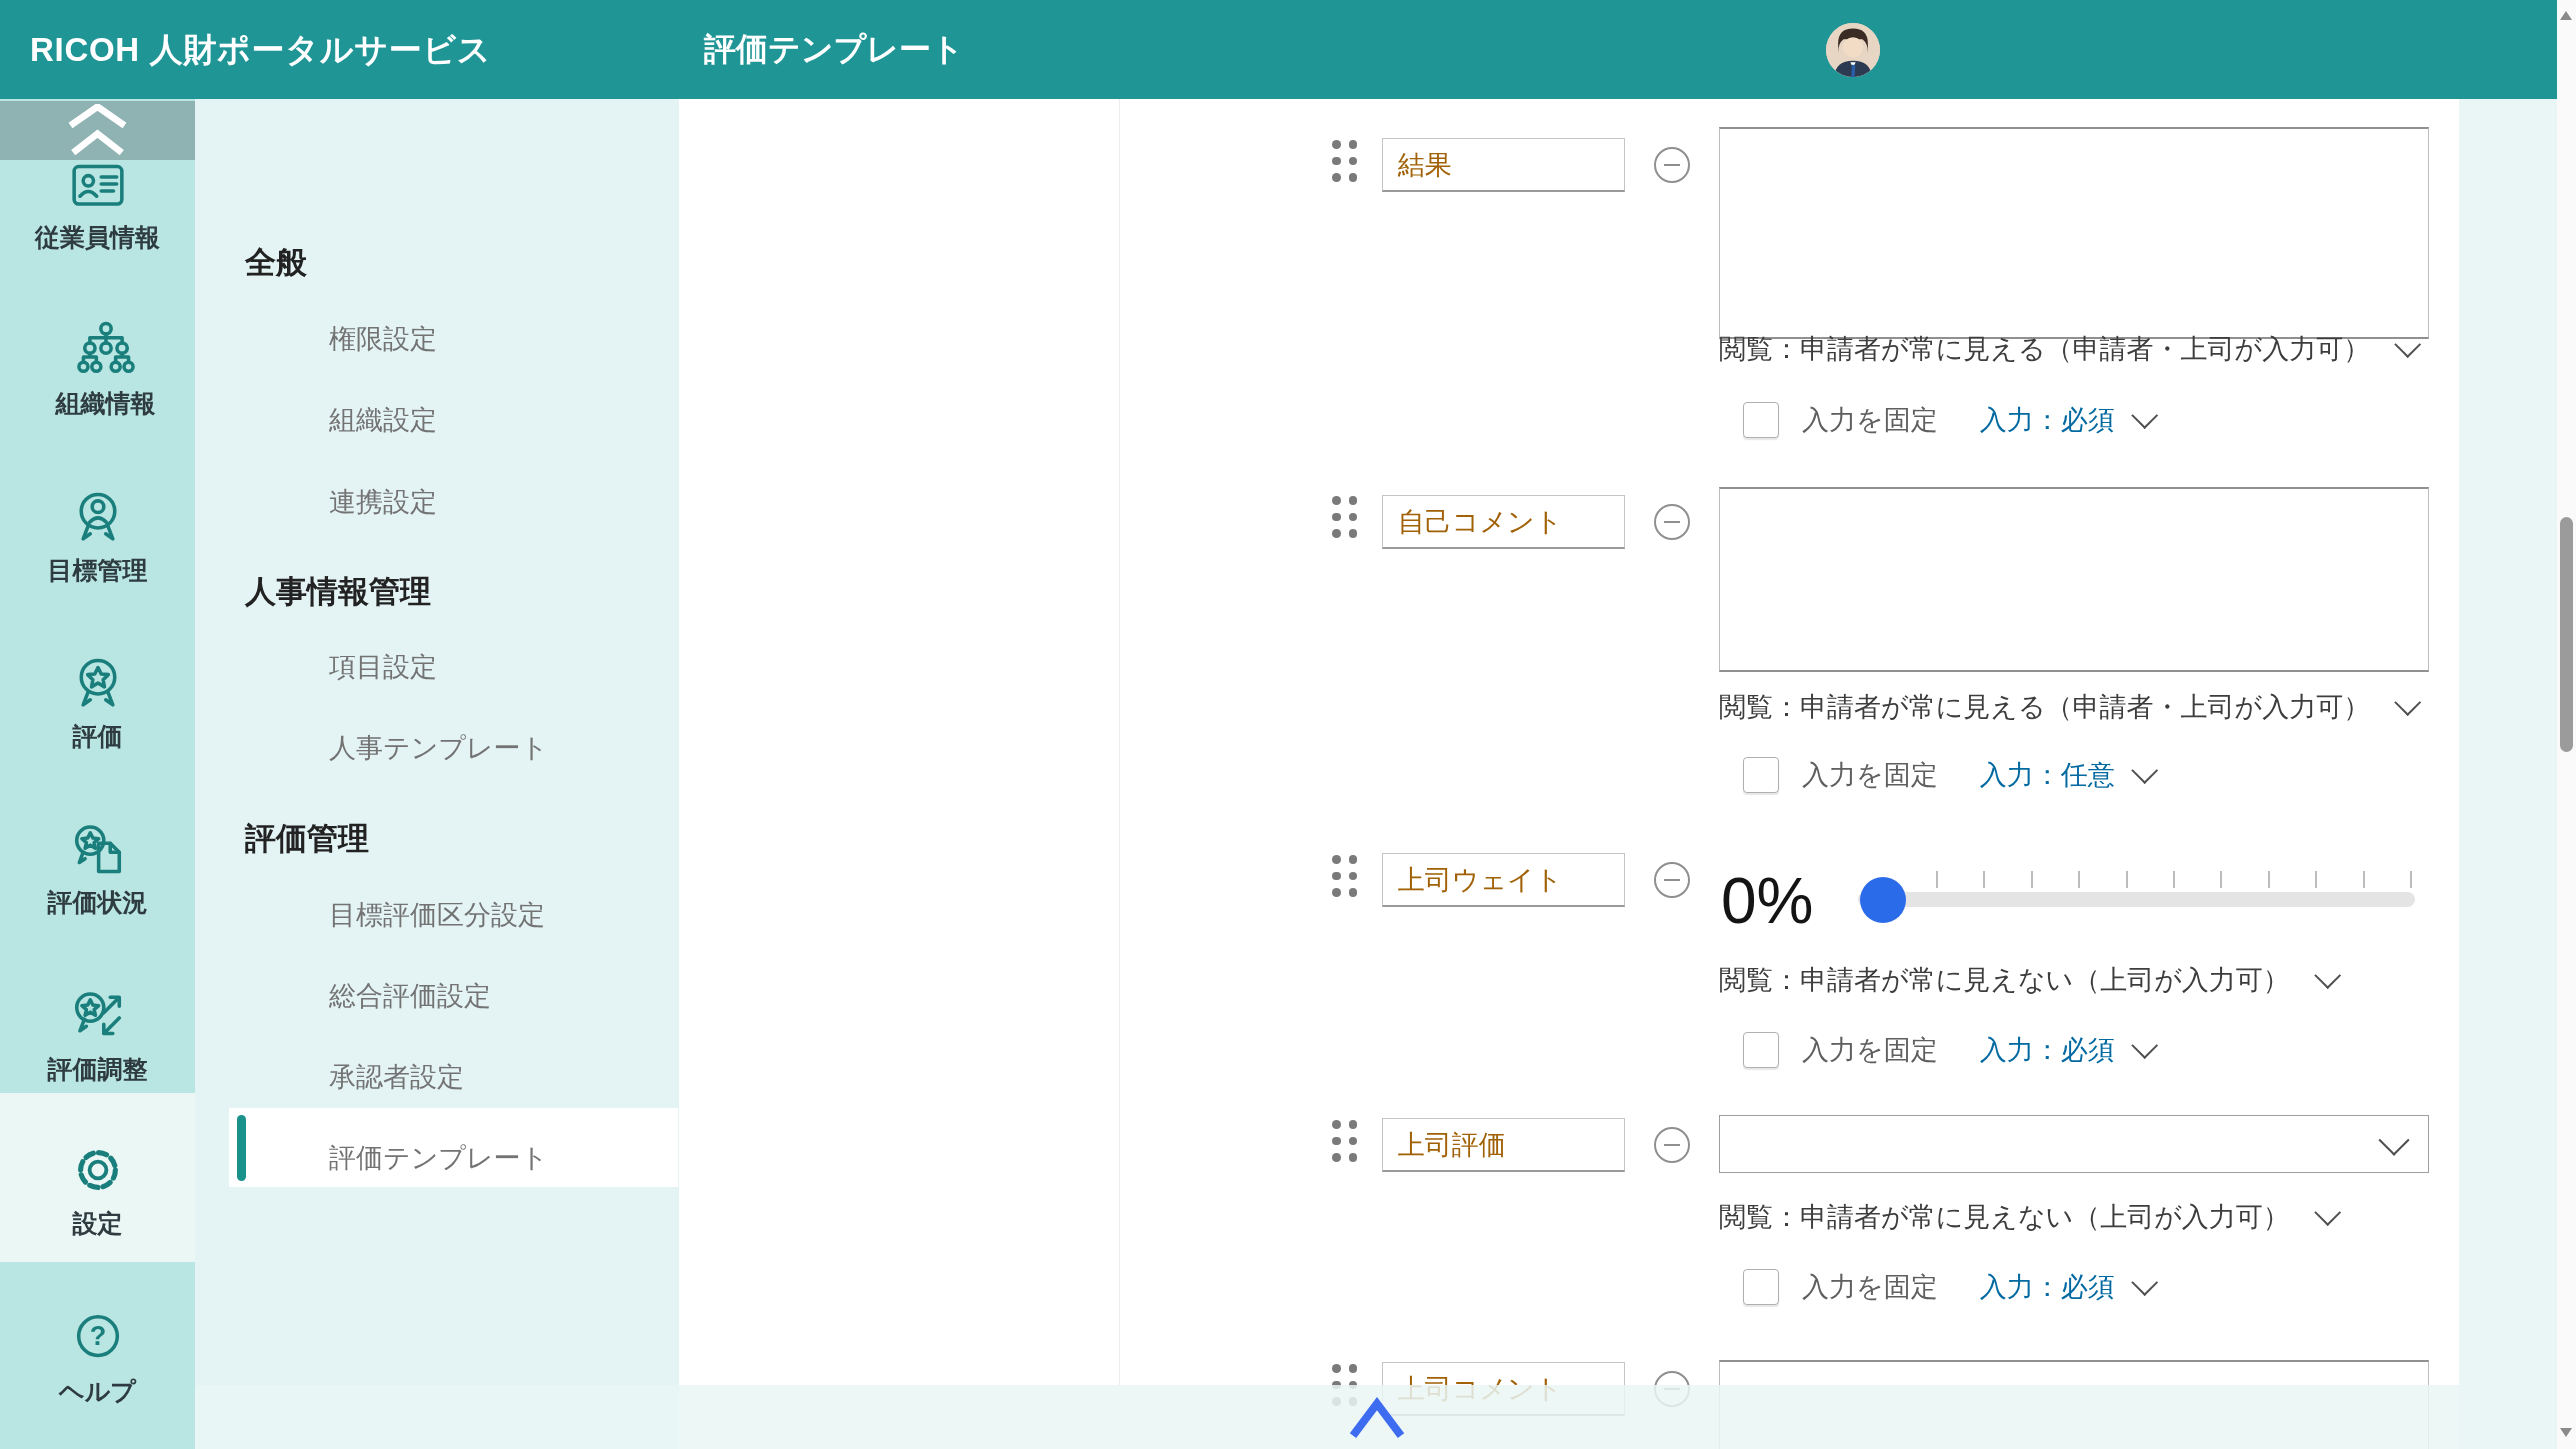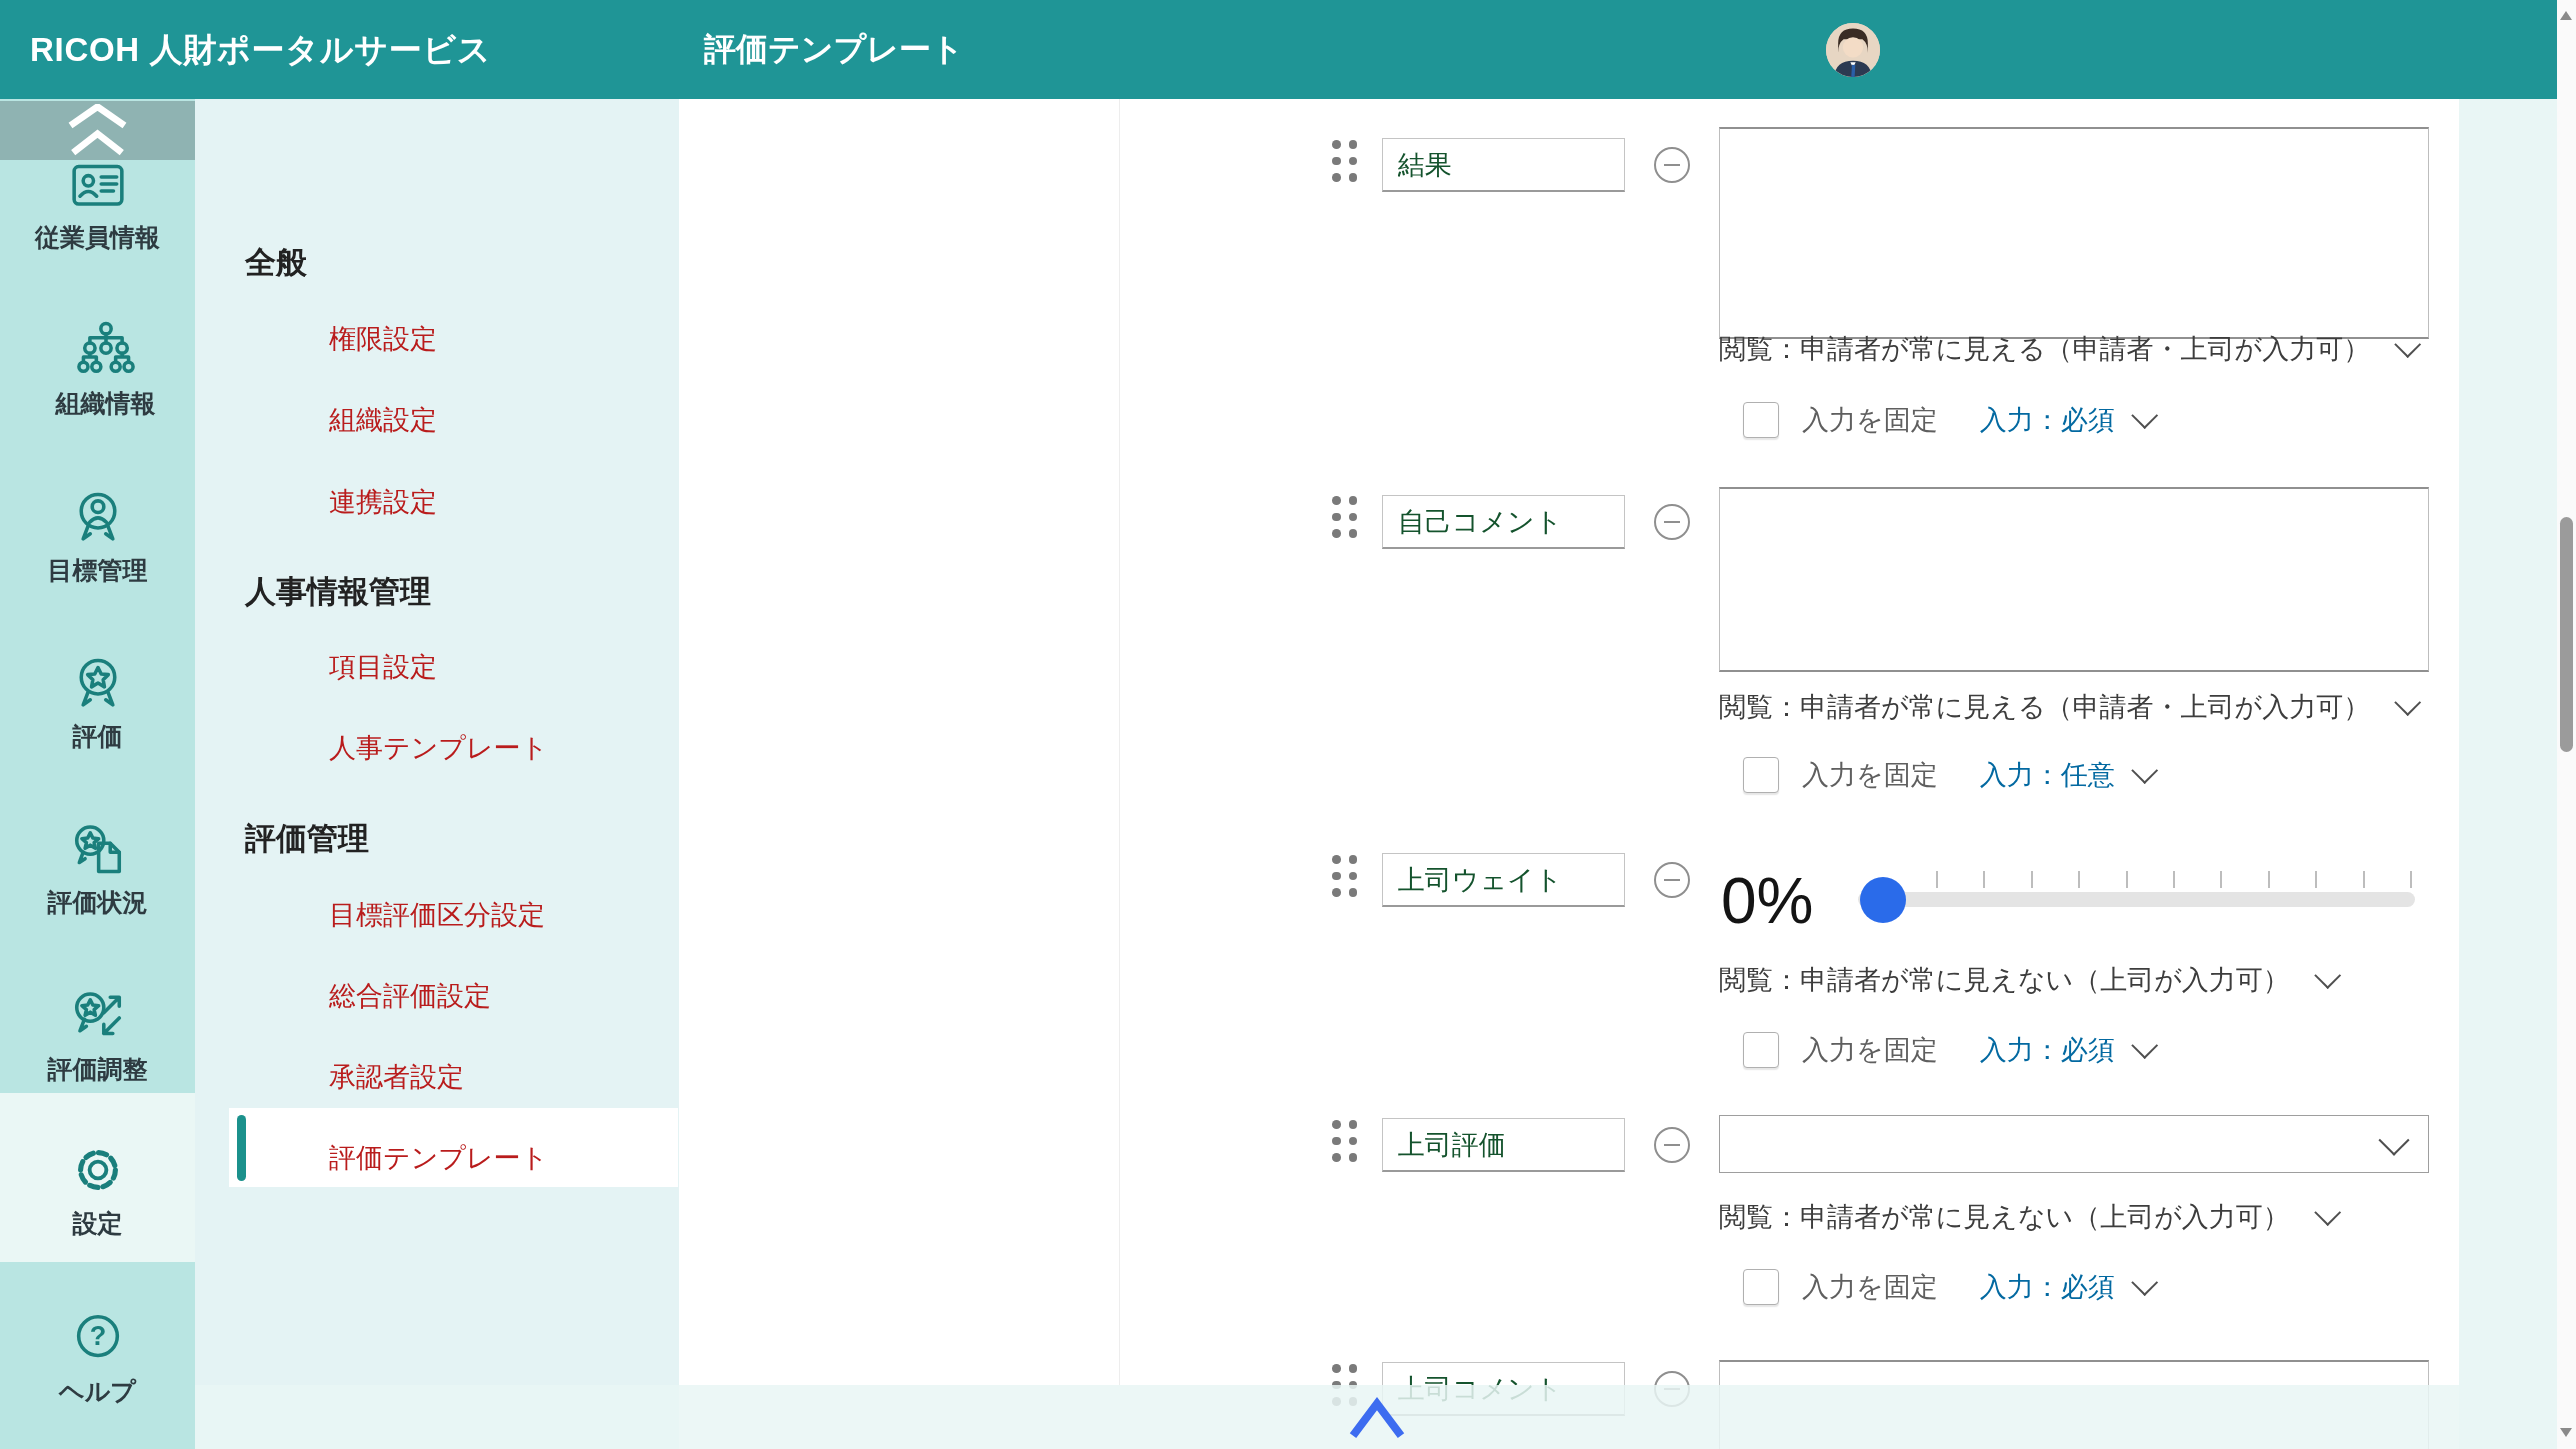--- a/index.html
+++ b/index.html
@@ -20,35 +20,35 @@
   .sidebar{left:0;top:99px;width:195px;height:1350px;background:#b9e5e2;}
   .scrollstrip{left:0;top:101px;width:195px;height:59px;background:#8fb3b2;display:flex;align-items:center;justify-content:center;}
   .sideitem{width:195px;height:151px;display:flex;flex-direction:column;align-items:center;justify-content:center;cursor:pointer;}
   .sideitem .lbl{margin-top:8px;font-size:25px;font-weight:600;color:#2e3b41;}
   .sideicon{width:64px;height:58px;}
   .sideicon svg{width:64px;height:58px;stroke:#1a7f7c;fill:none;stroke-width:5.5;stroke-linecap:round;stroke-linejoin:round;}
   .active-bg{left:0;top:1093px;width:195px;height:169px;background:#eaf7f5;}
   
   .menupanel{left:195px;top:99px;width:484px;height:1350px;background:#e4f3f4;}
   .mhead{position:absolute;left:245px;height:40px;line-height:40px;font-size:31px;font-weight:bold;color:#222;white-space:nowrap;}
-  .mitem{position:absolute;left:329px;height:40px;line-height:40px;font-size:27px;color:#b91c1c;white-space:nowrap;cursor:pointer;}
+  .mitem{position:absolute;left:329px;height:40px;line-height:40px;font-size:27px;color:#737373;white-space:nowrap;cursor:pointer;}
   .selrow{left:229px;top:1108px;width:449px;height:79px;background:#ffffff;}
   .selbar{left:237px;top:1115px;width:8.7px;height:66px;border-radius:4.7px;background:#1b918c;}
   
   .gutter{left:2459px;top:99px;width:98px;height:1350px;background:#e9f6f5;}
   .vline{left:1119px;top:99px;width:1.3px;height:1286px;background:#ededed;}
   
   .sbtrack{left:2557px;top:0;width:19px;height:1449px;background:#fafafa;}
   .sbthumb{left:2560px;top:517px;width:13.4px;height:235px;border-radius:6.7px;background:#9b9b9b;}
   .tri-up{left:2560px;top:10.7px;width:0;height:0;border-left:6.7px solid transparent;border-right:6.7px solid transparent;border-bottom:9.4px solid #8a8a8a;}
   .tri-down{left:2560px;top:1428px;width:0;height:0;border-left:6.7px solid transparent;border-right:6.7px solid transparent;border-top:9.4px solid #8a8a8a;}
   
   .dots{display:grid;grid-template-columns:8.7px 8.7px;grid-auto-rows:8.7px;column-gap:8px;row-gap:8px;cursor:grab;}
   .dots i{width:8.7px;height:8.7px;border-radius:50%;background:#7a7a7a;}
-  .fldname{width:243px;height:54px;box-sizing:border-box;border:1.3px solid #c4c4c4;border-bottom:2px solid #9a9a9a;background:#fff;font-size:27px;color:#14532d;padding:0 14.8px;font-family:inherit;}
+  .fldname{width:243px;height:54px;box-sizing:border-box;border:1.3px solid #c4c4c4;border-bottom:2px solid #9a9a9a;background:#fff;font-size:27px;color:#a16207;padding:0 14.8px;font-family:inherit;}
   .minus{width:36px;height:36px;border:2px solid #8f8f8f;border-radius:50%;box-sizing:border-box;display:flex;align-items:center;justify-content:center;background:#fff;cursor:pointer;}
   .minus i{display:block;width:16px;height:2.7px;background:#8f8f8f;}
   .bigtext{width:710px;box-sizing:border-box;border:1.3px solid #bdbdbd;border-top:2px solid #909090;border-bottom:2px solid #909090;background:#fff;resize:none;font-family:inherit;font-size:25.5px;padding:9.4px;}
   .selectbox{width:710px;height:58px;box-sizing:border-box;border:1.3px solid #9e9e9e;background:#fff;display:flex;align-items:center;justify-content:flex-end;padding-right:23px;cursor:pointer;}
   .viewline{display:flex;align-items:center;font-size:27px;color:#3d3d3d;white-space:nowrap;}
   .chev{display:inline-block;width:17.4px;height:17.4px;border-right:2.7px solid #4f4f4f;border-bottom:2.7px solid #4f4f4f;transform:rotate(45deg) translate(-2.7px,-2.7px);cursor:pointer;}
   .viewline .chev{margin-left:28px;}
   .fixrow{display:flex;align-items:center;font-size:27px;white-space:nowrap;}
   .cbx{width:36px;height:36px;box-sizing:border-box;border:1.3px solid #b0b0b0;border-radius:4px;background:#fff;box-shadow:0 2px 1.3px rgba(0,0,0,0.10);cursor:pointer;}
   .fixrow .fix{margin-left:23px;color:#5f5f5f;}

